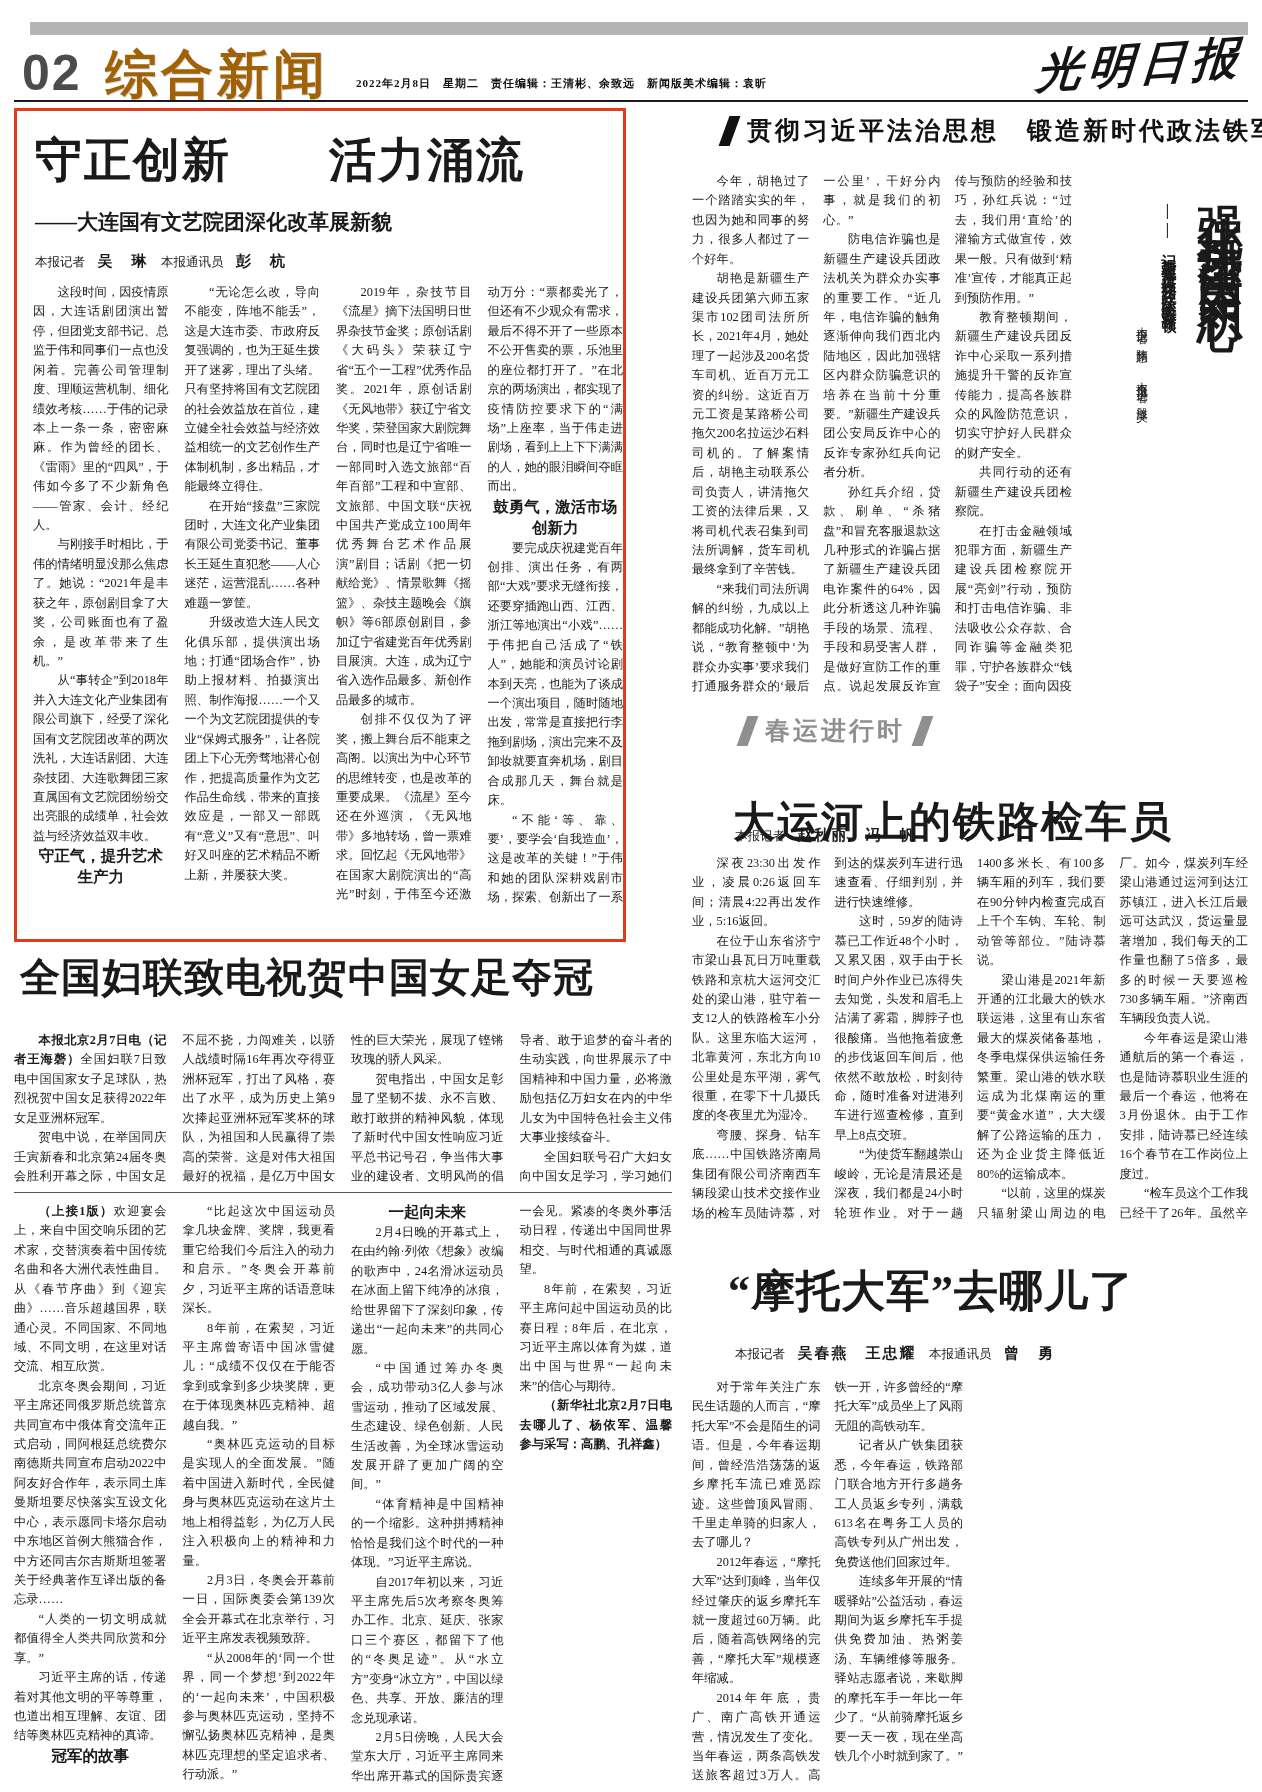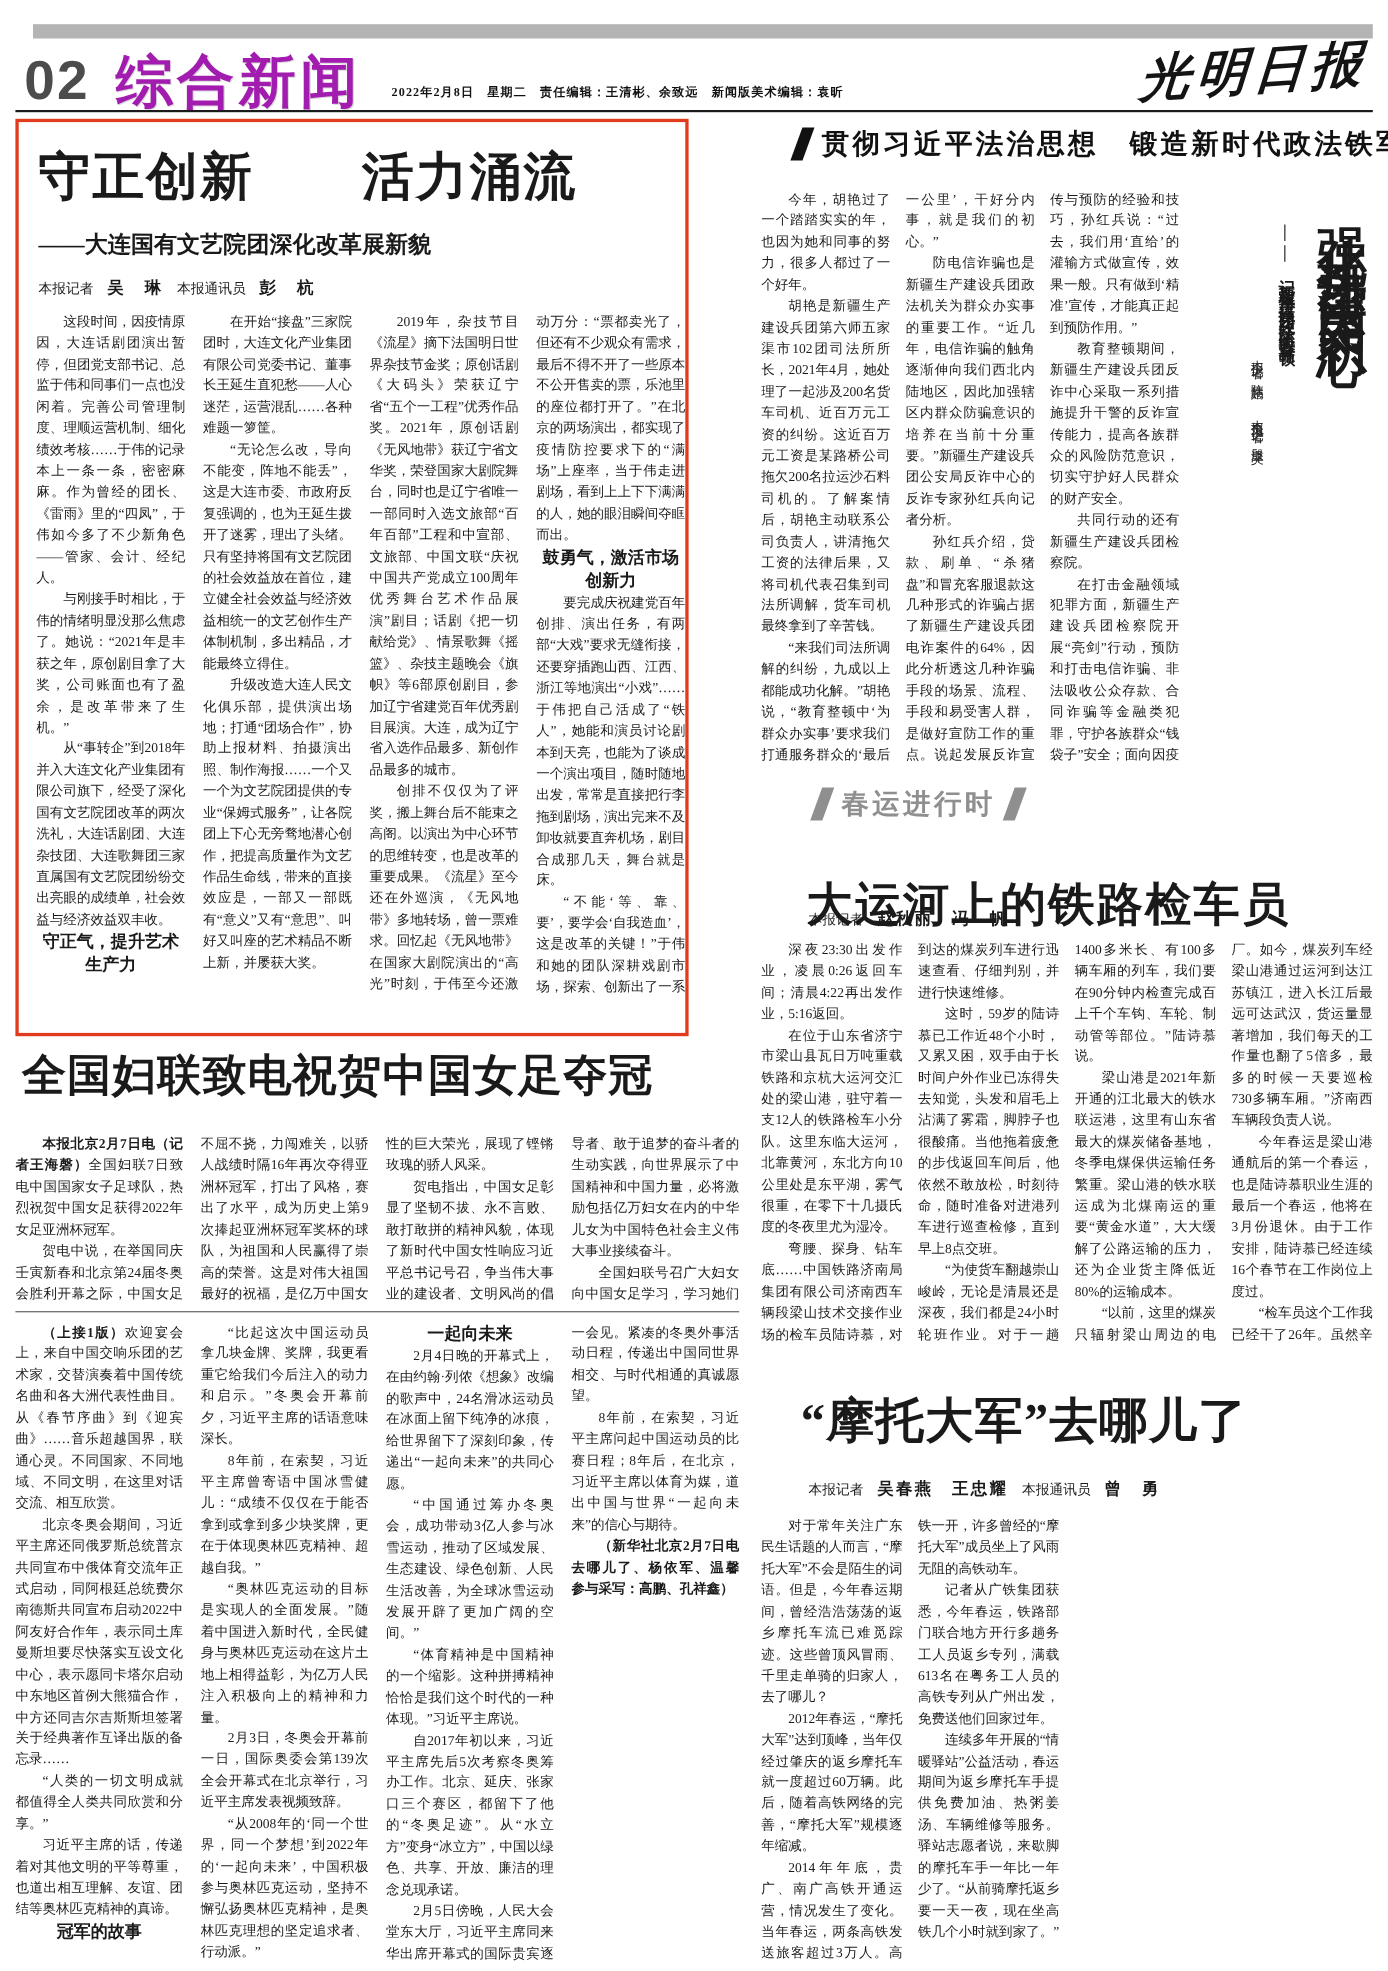--- a/index.html
+++ b/index.html
@@ -3,21 +3,21 @@
 <meta charset="utf-8">
 <style>
   html,body{margin:0;padding:0;background:#f2f2ee;}
   #page{position:relative;width:1262px;height:1792px;background:#ffffff;overflow:hidden;
         font-family:"Liberation Serif","DejaVu Serif",serif;color:#1a1a1a;}
   
   .topbar{position:absolute;left:30px;top:22px;width:1218px;height:13px;background:#b4b4b4;}
   .pagenum{position:absolute;left:22px;top:44px;font-family:"Liberation Sans","DejaVu Sans",sans-serif;
            font-size:50px;font-weight:700;color:#4c4c4c;letter-spacing:2px;}
   .section-title{position:absolute;left:105px;top:40px;font-family:"Liberation Sans","DejaVu Sans",sans-serif;
-           font-size:52px;font-weight:900;color:#a21caf;letter-spacing:4px;text-shadow:1px 1px 0 #d8d8d8;}
+           font-size:52px;font-weight:900;color:#a16207;letter-spacing:4px;text-shadow:1px 1px 0 #d8d8d8;}
   .dateline{position:absolute;left:356px;top:76px;font-size:11px;font-weight:700;color:#111;letter-spacing:1px;
            font-family:Liberation Serif, serif;text-align:center;}
   .masthead{position:absolute;right:18px;top:34px;font-size:46px;font-weight:900;font-style:italic;
            transform:rotate(-4deg) skewX(-8deg);letter-spacing:6px;color:#141414;}
   .headrule{position:absolute;left:14px;top:100px;width:1234px;height:2px;background:#1a1a1a;}
   
   .para{margin:0;text-indent:2em;text-align:justify;font-size:12.3px;line-height:1.58;}
   .para b{font-weight:700;}
   .credit{font-weight:700;}
   .subhead{font-family:"Liberation Sans","DejaVu Sans",sans-serif;font-weight:700;font-size:15.5px;
@@ -81,22 +81,22 @@
     <div class="a-title">守正创新　　活力涌流</div>
     <div class="a-sub">——大连国有文艺院团深化改革展新貌</div>
     <div class="a-byline">
       <span>本报记者</span>　<span class="nm">吴　琳</span>　<span>本报通讯员</span>　<span class="nm">彭　杭</span>
     </div>
     <div class="a-body cols4">
         <p class="para">这段时间，因疫情原因，大连话剧团演出暂停，但团党支部书记、总监于伟和同事们一点也没闲着。完善公司管理制度、理顺运营机制、细化绩效考核……于伟的记录本上一条一条，密密麻麻。作为曾经的团长、《雷雨》里的“四凤”，于伟如今多了不少新角色——管家、会计、经纪人。</p>
         <p class="para">与刚接手时相比，于伟的情绪明显没那么焦虑了。她说：“2021年是丰获之年，原创剧目拿了大奖，公司账面也有了盈余，是改革带来了生机。”</p>
         <p class="para">从“事转企”到2018年并入大连文化产业集团有限公司旗下，经受了深化国有文艺院团改革的两次洗礼，大连话剧团、大连杂技团、大连歌舞团三家直属国有文艺院团纷纷交出亮眼的成绩单，社会效益与经济效益双丰收。</p>
         <div class="subhead">守正气，提升艺术生产力</div>
+        <p class="para">“无论怎么改，导向不能变，阵地不能丢”，这是大连市委、市政府反复强调的，也为王延生拨开了迷雾，理出了头绪。只有坚持将国有文艺院团的社会效益放在首位，建立健全社会效益与经济效益相统一的文艺创作生产体制机制，多出精品，才能最终立得住。</p>
         <p class="para">在开始“接盘”三家院团时，大连文化产业集团有限公司党委书记、董事长王延生直犯愁——人心迷茫，运营混乱……各种难题一箩筐。</p>
-        <p class="para">“无论怎么改，导向不能变，阵地不能丢”，这是大连市委、市政府反复强调的，也为王延生拨开了迷雾，理出了头绪。只有坚持将国有文艺院团的社会效益放在首位，建立健全社会效益与经济效益相统一的文艺创作生产体制机制，多出精品，才能最终立得住。</p>
         <p class="para">升级改造大连人民文化俱乐部，提供演出场地；打通“团场合作”，协助上报材料、拍摄演出照、制作海报……一个又一个为文艺院团提供的专业“保姆式服务”，让各院团上下心无旁骛地潜心创作，把提高质量作为文艺作品生命线，带来的直接效应是，一部又一部既有“意义”又有“意思”、叫好又叫座的艺术精品不断上新，并屡获大奖。</p>
         <p class="para">2019年，杂技节目《流星》摘下法国明日世界杂技节金奖；原创话剧《大码头》荣获辽宁省“五个一工程”优秀作品奖。2021年，原创话剧《无风地带》获辽宁省文华奖，荣登国家大剧院舞台，同时也是辽宁省唯一一部同时入选文旅部“百年百部”工程和中宣部、文旅部、中国文联“庆祝中国共产党成立100周年优秀舞台艺术作品展演”剧目；话剧《把一切献给党》、情景歌舞《摇篮》、杂技主题晚会《旗帜》等6部原创剧目，参加辽宁省建党百年优秀剧目展演。大连，成为辽宁省入选作品最多、新创作品最多的城市。</p>
         <p class="para">创排不仅仅为了评奖，搬上舞台后不能束之高阁。以演出为中心环节的思维转变，也是改革的重要成果。《流星》至今还在外巡演，《无风地带》多地转场，曾一票难求。回忆起《无风地带》在国家大剧院演出的“高光”时刻，于伟至今还激动万分：“票都卖光了，但还有不少观众有需求，最后不得不开了一些原本不公开售卖的票，乐池里的座位都打开了。”在北京的两场演出，都实现了疫情防控要求下的“满场”上座率，当于伟走进剧场，看到上上下下满满的人，她的眼泪瞬间夺眶而出。</p>
         <div class="subhead">鼓勇气，激活市场创新力</div>
         <p class="para">要完成庆祝建党百年创排、演出任务，有两部“大戏”要求无缝衔接，还要穿插跑山西、江西、浙江等地演出“小戏”……于伟把自己活成了“铁人”，她能和演员讨论剧本到天亮，也能为了谈成一个演出项目，随时随地出发，常常是直接把行李拖到剧场，演出完来不及卸妆就要直奔机场，剧目合成那几天，舞台就是床。</p>
         <p class="para">“不能‘等、靠、要’，要学会‘自我造血’，这是改革的关键！”于伟和她的团队深耕戏剧市场，探索、创新出了一系列符合市场需求的作品。现代都市情感戏剧《过客》浅吟低唱，深受年轻观众喜爱；儿童音乐剧《星·王子》演出30余场，给许多孩子带去欢乐时光；家风家教题材情景剧《风从家园来》与时代贴近，被多地邀请，已演出百余场；再现吴运铎事迹的庆祝建党百年创排话剧《把一切献给党》得到陕西有关方面高度认可，赴西安演出被写进了2022年计划。</p>
       </div>
   </div>
 
   <div class="football">

